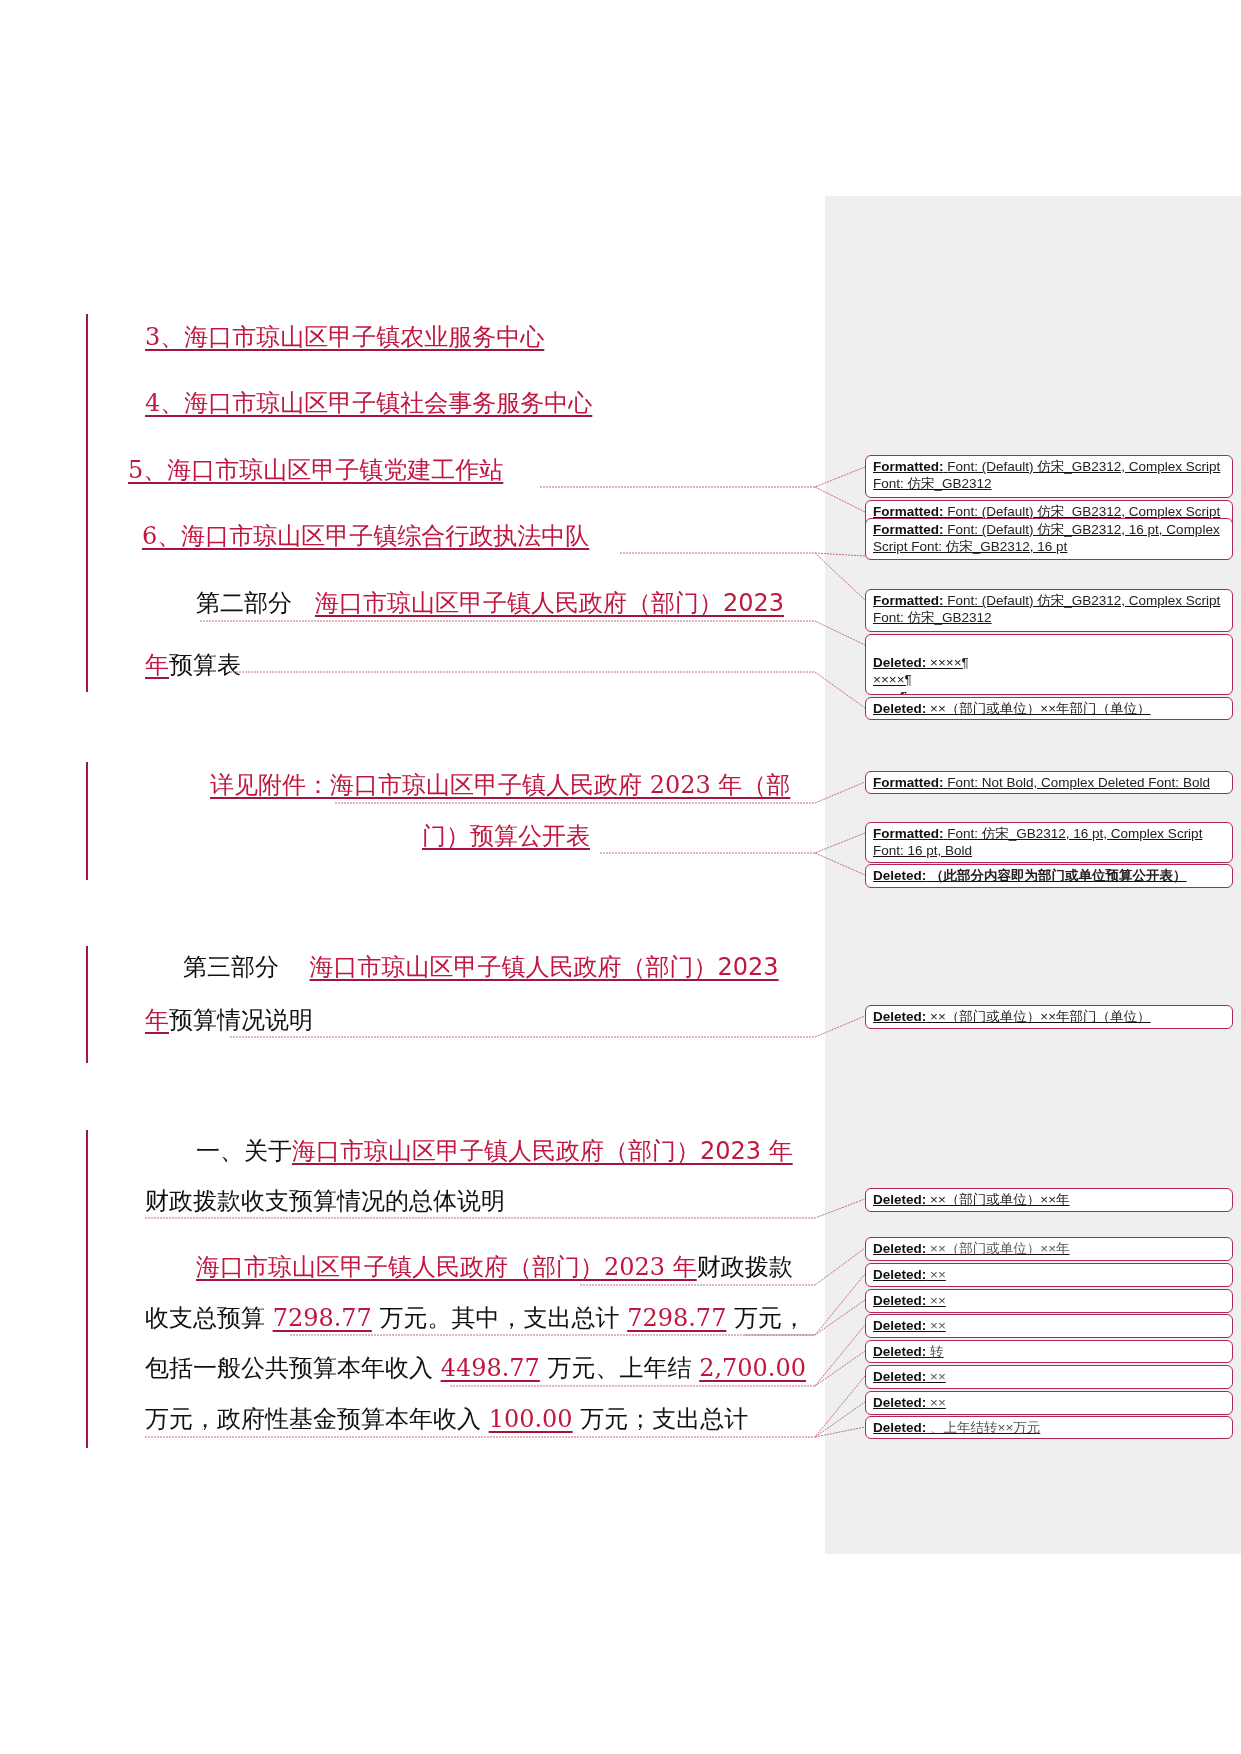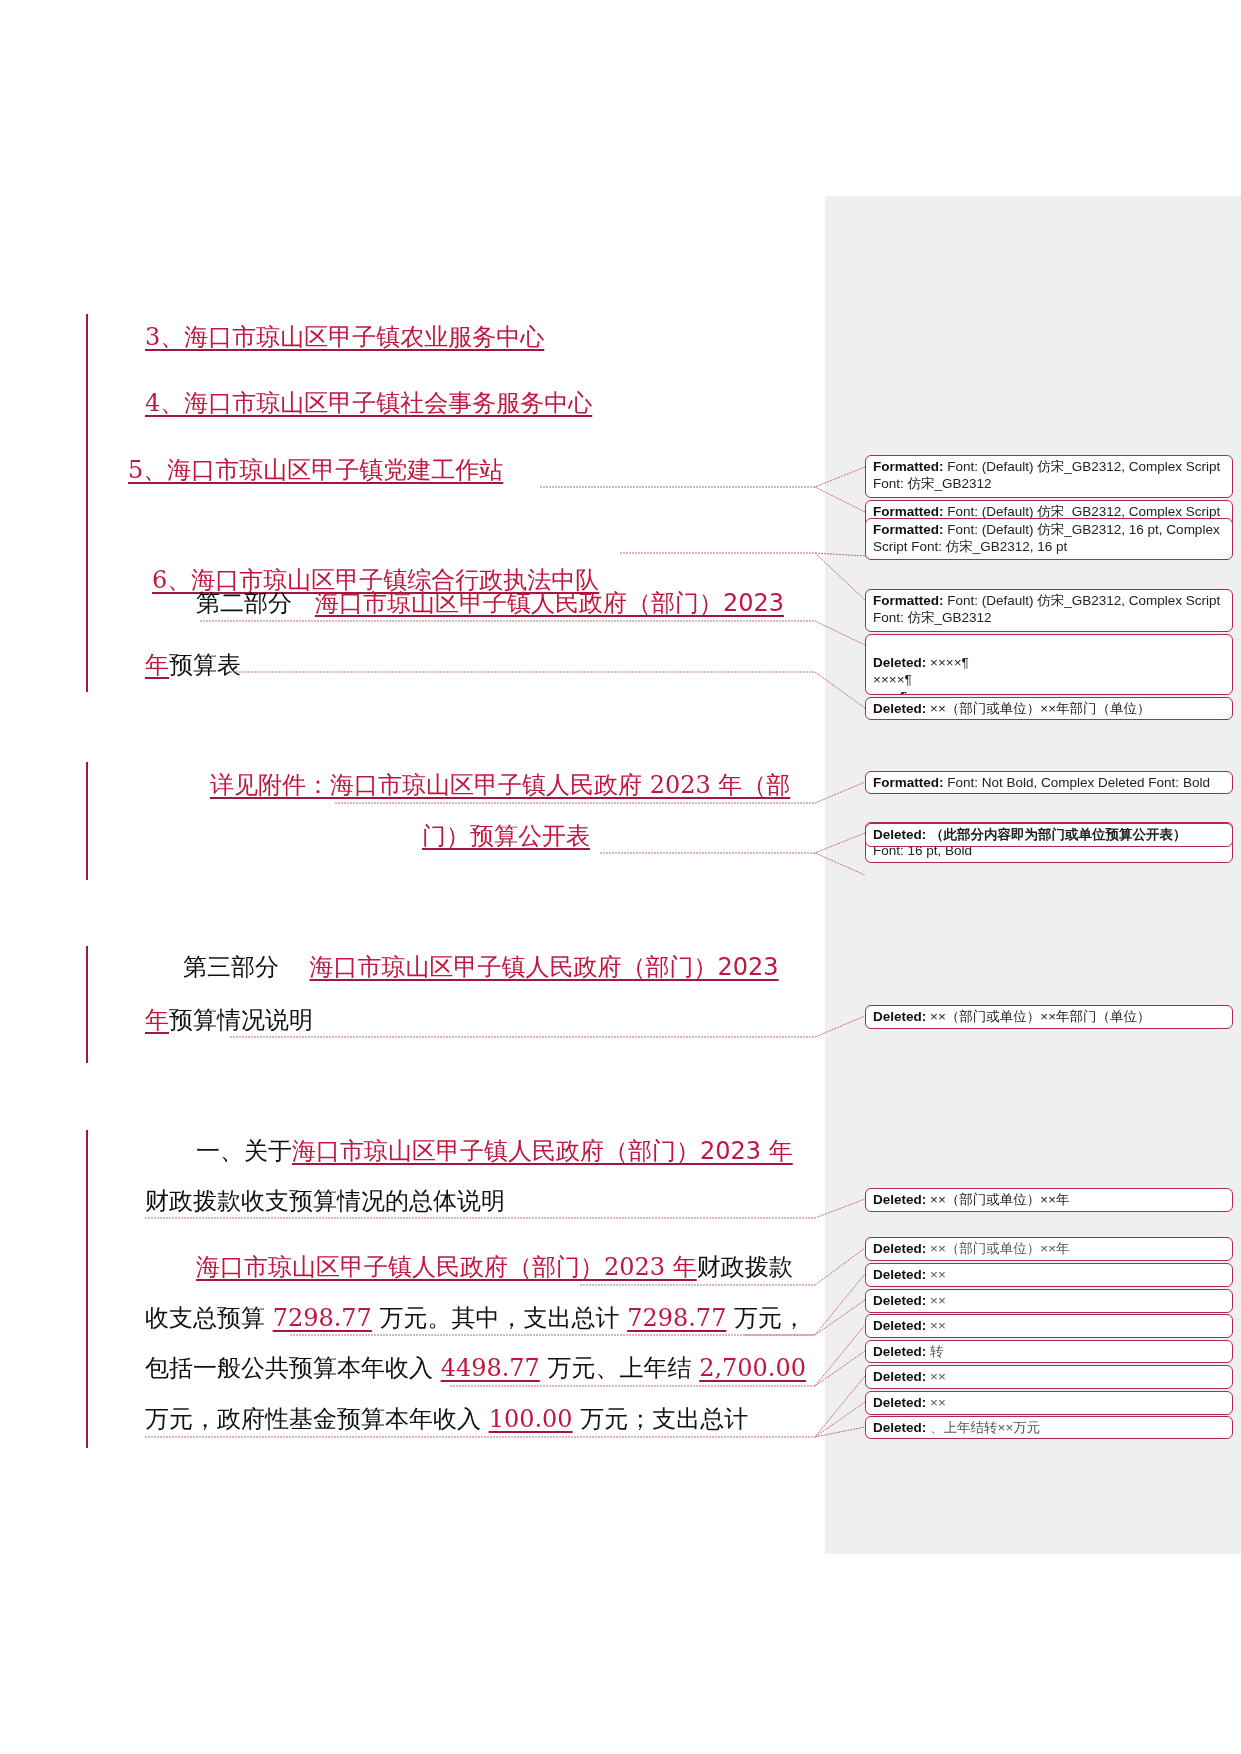--- a/index.html
+++ b/index.html
@@ -7,21 +7,21 @@
          font-family:"DejaVu Serif", serif; }
   .page { position:absolute; left:0; top:0; width:1241px; height:1754px; }
   .markup-panel { position:absolute; left:825px; top:196px; width:416px; height:1358px; background:#efefef; }
   .change-bar { position:absolute; left:86px; width:2px; background:#a3173f; }
   .line { position:absolute; white-space:nowrap; font-size:24px; line-height:30px; color:#111; }
   .ins { color:#c0163f; text-decoration:underline; text-decoration-color:#a3173f; text-decoration-thickness:2px; text-underline-offset:4px; }
   .sans { font-family:"DejaVu Sans", sans-serif; }
   .bold { font-weight:bold; }
   .balloon { position:absolute; left:865px; width:368px; box-sizing:border-box; border:1.5px solid #b0284f;
              border-radius:6px; background:#ffffff; font-family:"Liberation Sans", sans-serif;
-             font-size:13.5px; line-height:17px; color:#111; padding:2px 6px 2px 7px; overflow:hidden; }
+             font-size:13.5px; line-height:17px; color:#111; padding:2px 6px 2px 7px; overflow:hidden;text-decoration:underline; }
   .balloon .kind { font-weight:bold; }
   .balloon .txt { color:#222; }
   .balloon .cn { color:#555; }
   svg.connectors { position:absolute; left:0; top:0; width:1241px; height:1754px; pointer-events:none; }
 </style>
 </head>
 <body>
 
 <div class="page">
 
@@ -34,21 +34,21 @@
 
   <div class="line" style="left:145px;top:322px;">
     <span class="ins">3、海口市琼山区甲子镇农业服务中心</span>
   </div>
   <div class="line" style="left:145px;top:388px;">
     <span class="ins">4、海口市琼山区甲子镇社会事务服务中心</span>
   </div>
   <div class="line" style="left:128px;top:455px;">
     <span class="ins">5、海口市琼山区甲子镇党建工作站</span>
   </div>
-  <div class="line" style="left:152px;top:521px;margin-top:44px;">
+  <div class="line" style="left:142px;top:521px;">
     <span class="ins">6、海口市琼山区甲子镇综合行政执法中队</span>
   </div>
 
   <div class="line sans" style="left:196px;top:588px;text-align:center;">
     <span>第二部分</span>&nbsp;&nbsp;&nbsp;<span class="ins">海口市琼山区甲子镇人民政府（部门）2023</span>
   </div>
   <div class="line sans" style="left:145px;top:638px;margin-top:12px;">
     <span class="ins">年</span><span>预算表</span>
   </div>
 
@@ -129,21 +129,21 @@
   </div>
   <div class="balloon" style="top:697px;height:23px;">
     <span class="kind">Deleted:</span><span class="txt"> ××（部门或单位）××年部门（单位）</span>
   </div>
   <div class="balloon" style="top:771px;height:23px;">
     <span class="kind">Formatted:</span> <span class="txt">Font: Not Bold, Complex Deleted Font: Bold</span>
   </div>
   <div class="balloon" style="top:822px;height:41px;">
     <span class="kind">Formatted:</span> <span class="txt">Font:  仿宋_GB2312, 16 pt, Complex Script Font: 16 pt, Bold</span>
   </div>
-  <div class="balloon" style="top:823px;height:24px;">
+  <div class="balloon" style="top:864px;height:24px;">
     <span class="kind">Deleted:</span><span class="txt bold"> （此部分内容即为部门或单位预算公开表）</span>
   </div>
   <div class="balloon" style="top:1005px;height:24px;">
     <span class="kind">Deleted:</span><span class="txt"> ××（部门或单位）××年部门（单位）</span>
   </div>
   <div class="balloon" style="top:1188px;height:24px;">
     <span class="kind">Deleted:</span><span class="txt"> ××（部门或单位）××年</span>
   </div>
   <div class="balloon" style="top:1237px;height:24px;">
     <span class="kind">Deleted:</span><span class="txt cn"> ××（部门或单位）××年</span>

